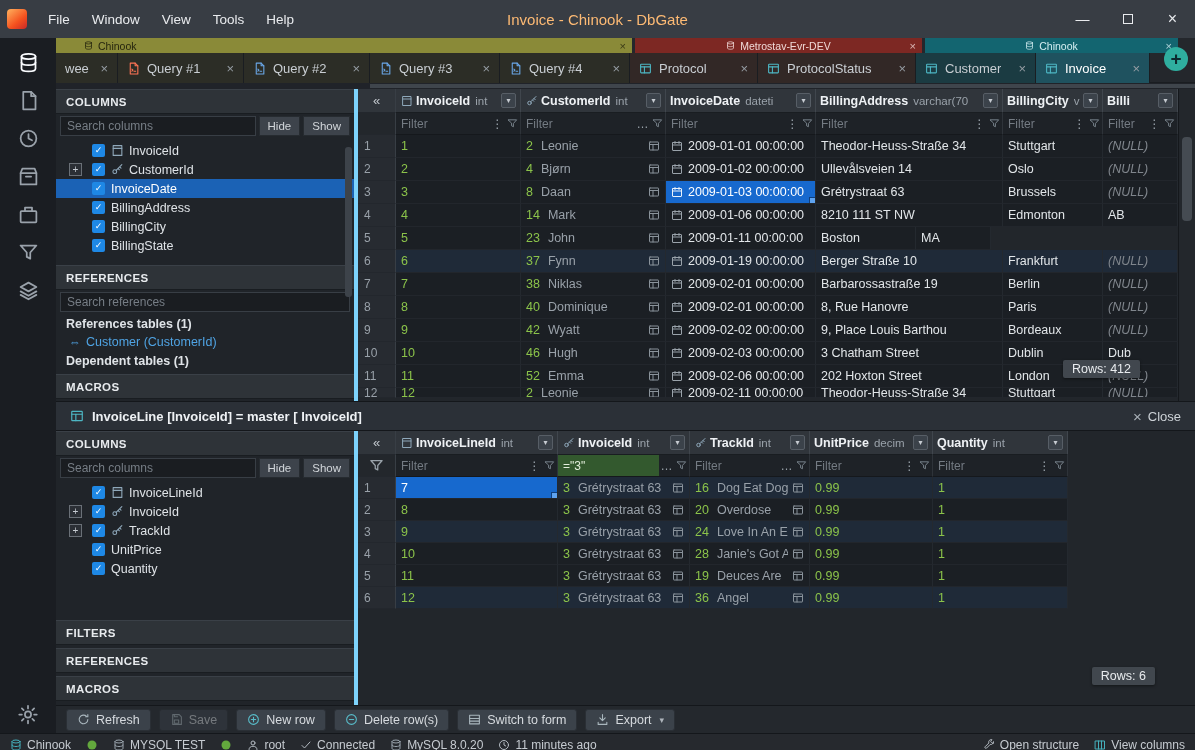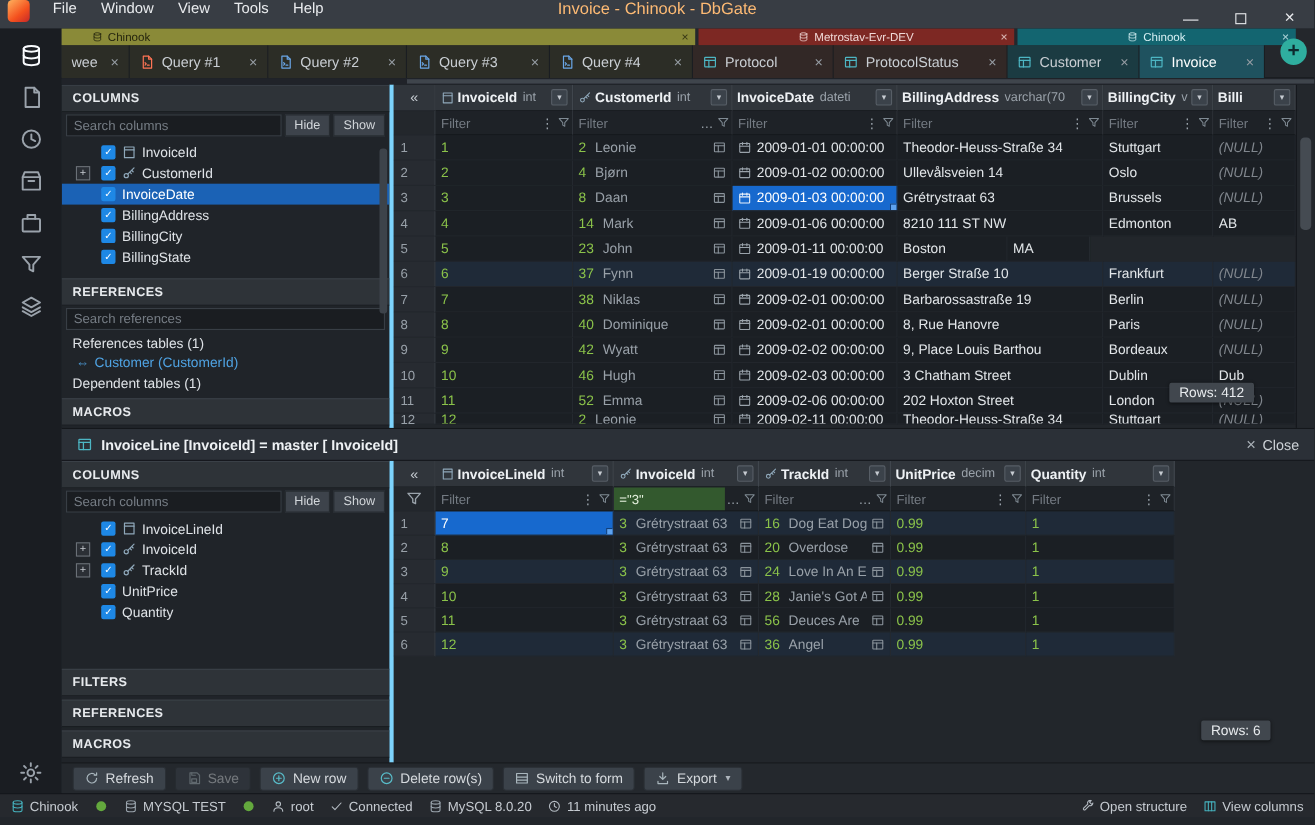--- a/index.html
+++ b/index.html
@@ -1,21 +1,21 @@
 <!DOCTYPE html>
 <html><head>
 <meta charset="utf-8">
 <style>
   *{box-sizing:border-box;margin:0;padding:0}
   html,body{width:1195px;height:750px;overflow:hidden}
   body{font-family:"Liberation Sans","DejaVu Sans",sans-serif;background:#22262b;color:#d8dce0;font-size:13px}
   .app{width:1195px;height:750px;position:relative;display:flex;flex-direction:column;overflow:hidden}
 
   
-  .titlebar{height:26px;flex:none;background:#383d44;display:flex;position:relative}
+  .titlebar{height:38px;flex:none;background:#383d44;display:flex;align-items:center;position:relative}
   .logo{width:20px;height:20px;border-radius:4px;margin:0 10px 0 7px;background:linear-gradient(140deg,#ffb25e,#f4511e 60%,#c62828);flex:none;z-index:2}
   .menus{display:flex;z-index:2}
   .menu{padding:0 11px;font-size:13.5px;color:#e9ebee;cursor:default}
   .win-title{position:absolute;left:0;right:0;text-align:center;font-size:15px;color:#fdba74;z-index:1}
   .win-btns{margin-left:auto;display:flex;z-index:2}
   .win-btn{width:45px;height:33px;display:flex;align-items:center;justify-content:center;color:#e9ebee;font-size:14px}
   .maxbox{width:10px;height:10px;border:1.5px solid #e9ebee;display:inline-block}
 
   
   .mid{height:695px;flex:none;display:flex}
@@ -58,21 +58,21 @@
   .tree{height:124px;flex:none;padding-top:3px;overflow:hidden}
   .detail-panel .tree{height:auto}
   .titem{height:19px;display:flex;align-items:center;padding-left:36px;position:relative;font-size:12.5px;color:#dfe3e7;white-space:nowrap}
   .titem.sel{background:#1b62b5;color:#fff}
   .expander{position:absolute;left:13px;top:3px;width:13px;height:13px;border:1px solid #6a7077;background:#2b2f35;color:#c6cbd1;font-size:10px;line-height:11px;text-align:center}
   .cb{width:13px;height:13px;border-radius:2px;background:#1e88e5;color:#fff;font-size:9px;line-height:13px;text-align:center;margin-right:6px;flex:none}
   .tree-ic{width:13px;height:13px;color:#8fa8ba;margin-right:5px;flex:none}
   .icon{display:inline-flex;align-items:center;justify-content:center;flex:none}
   .icon svg{width:100%;height:100%}
   .refs{height:57px;flex:none;overflow:hidden}
-  .ref-group{font-weight:normal;font-size:12.5px;color:#dfe3e7;padding:3px 10px 2px}
+  .ref-group{font-weight:bold;font-size:12.5px;color:#dfe3e7;padding:3px 10px 2px}
   .ref-item{color:#4fa3e3;font-size:12.5px;padding:2px 10px 2px 13px;display:flex;align-items:center;gap:5px}
   .ref-ic{font-size:12px}
   .panel-scroll{position:absolute;right:2px;top:58px;width:7px;height:150px;background:#3d434a;border-radius:3px}
   .panel-flex-spacer{flex:1}
   .detail-panel{padding-bottom:4px}
 
   
   .detail-head{height:30px;flex:none;background:#2b3037;border-top:1px solid #14171b;border-bottom:1px solid #14171b;display:flex;align-items:center;gap:8px;padding:0 14px;font-size:13px;font-weight:bold;color:#eef1f4}
   .dh-icon{width:14px;height:14px;color:#4db6c4}
   .spacer{flex:1}
@@ -1285,21 +1285,21 @@
                   <span class="hint">Grétrystraat 63</span>
                   <span class="icon fkic">
                     <svg viewBox="0 0 24 24" fill="none" stroke="currentColor" stroke-width="2" stroke-linecap="round" stroke-linejoin="round">
                       <rect x="3" y="4" width="18" height="16" rx="1"></rect>
                       <line x1="3" y1="9" x2="21" y2="9"></line>
                       <line x1="10" y1="9" x2="10" y2="20"></line>
                     </svg>
                   </span>
                 </div>
                 <div class="g-dcell " style="width:120px">
-                  <span class="num">56</span>
+                  <span class="num">19</span>
                   <span class="hint">Deuces Are</span>
                   <span class="icon fkic">
                     <svg viewBox="0 0 24 24" fill="none" stroke="currentColor" stroke-width="2" stroke-linecap="round" stroke-linejoin="round">
                       <rect x="3" y="4" width="18" height="16" rx="1"></rect>
                       <line x1="3" y1="9" x2="21" y2="9"></line>
                       <line x1="10" y1="9" x2="10" y2="20"></line>
                     </svg>
                   </span>
                 </div>
                 <div class="g-dcell " style="width:123px">

